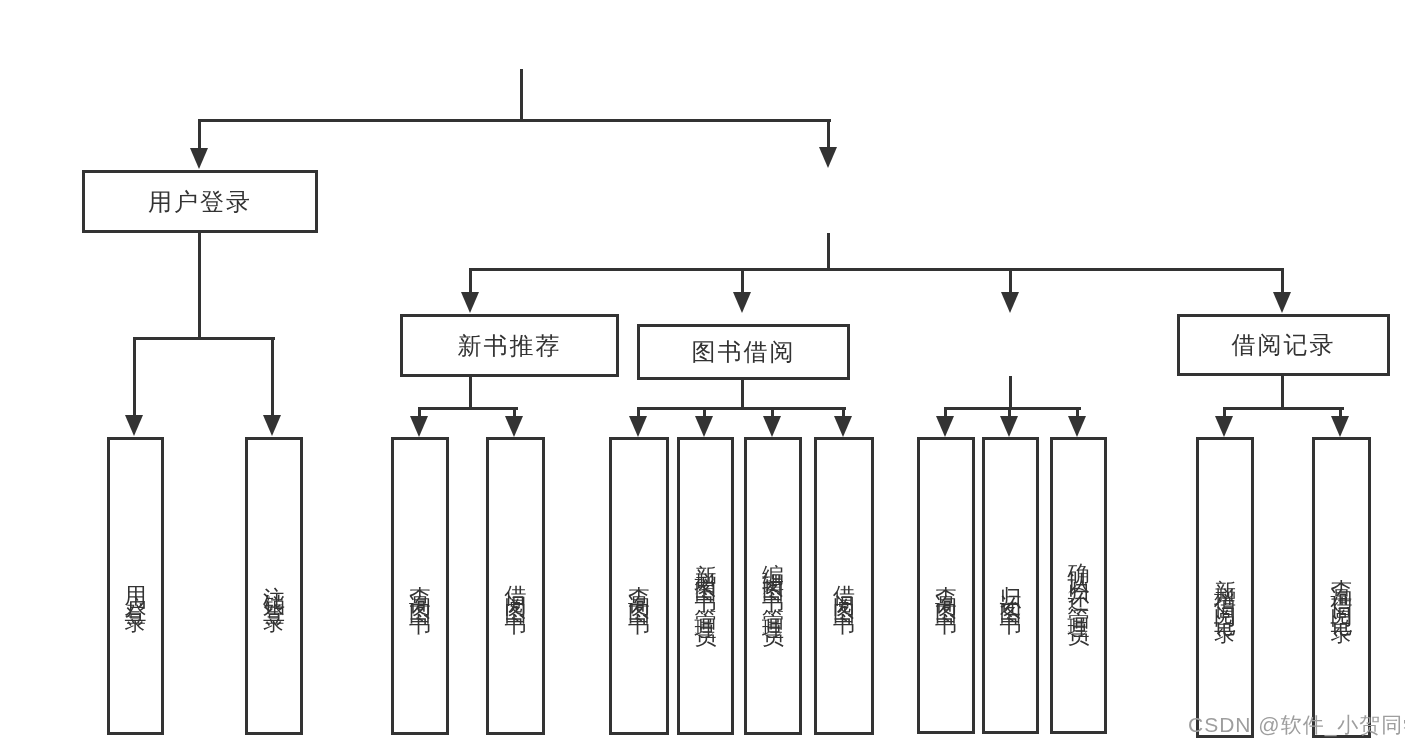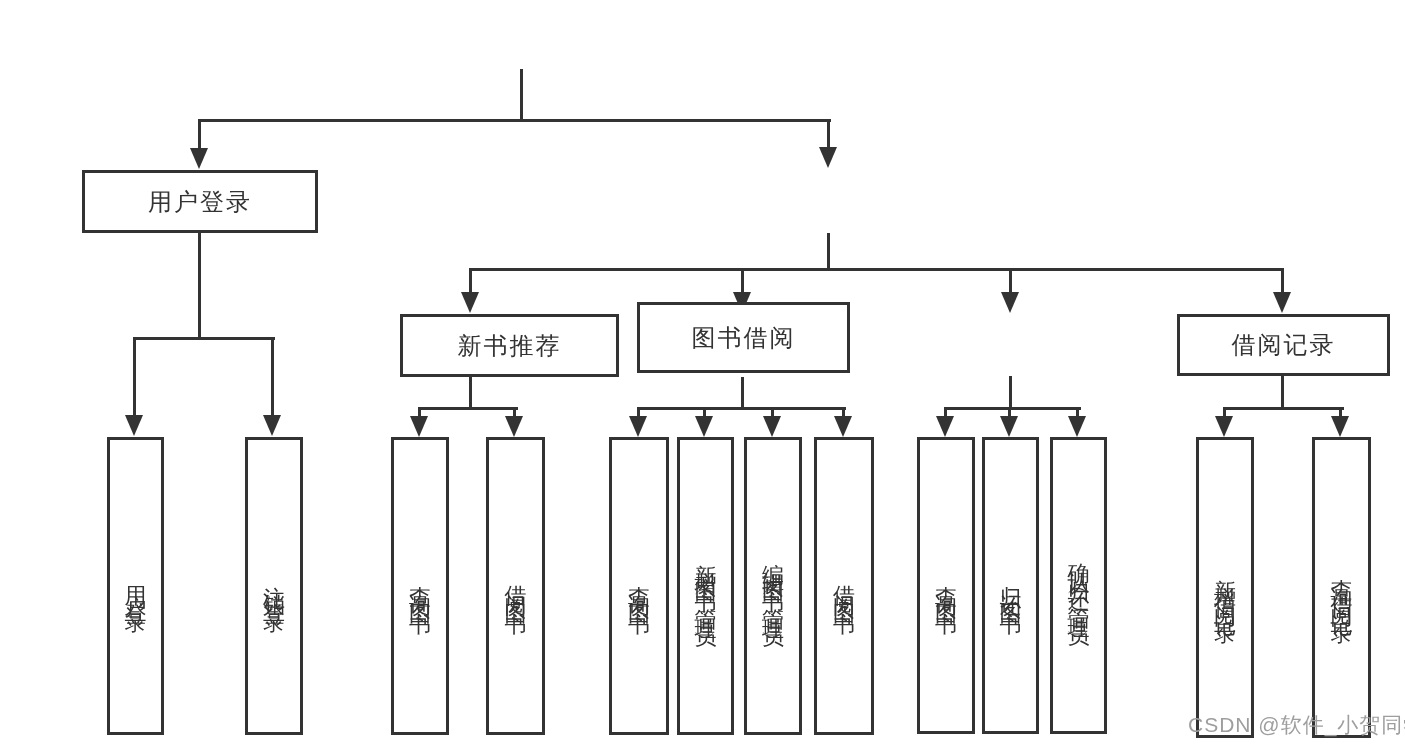--- a/index.html
+++ b/index.html
@@ -94,21 +94,21 @@
   <div class="line" style="left:741px; top:268px; width:3px; height:26px;"></div>
   <div class="head" style="left:733px; top:292px;"></div>
   <div class="line" style="left:1009px; top:268px; width:3px; height:26px;"></div>
   <div class="head" style="left:1001px; top:292px;"></div>
   <div class="line" style="left:1281px; top:268px; width:3px; height:26px;"></div>
   <div class="head" style="left:1273px; top:292px;"></div>
 
   <div class="box" style="left:362px; top:314px; width:219px; height:63px;margin-left:38px;">
     <span>新书推荐</span>
   </div>
-  <div class="box" style="left:637px; top:302px; width:213px; height:71px;">
+  <div class="box" style="left:637px; top:324px; width:213px; height:56px;">
     <span>图书借阅</span>
   </div>
   <div class="box" style="left:1177px; top:314px; width:213px; height:62px;">
     <span>借阅记录</span>
   </div>
 
   <div class="line" style="left:469px; top:377px; width:3px; height:30px;"></div>
   <div class="line" style="left:418px; top:407px; width:100px; height:3px;"></div>
   <div class="line" style="left:418px; top:407px; width:3px; height:11px;"></div>
   <div class="head" style="left:410px; top:416px;"></div>

